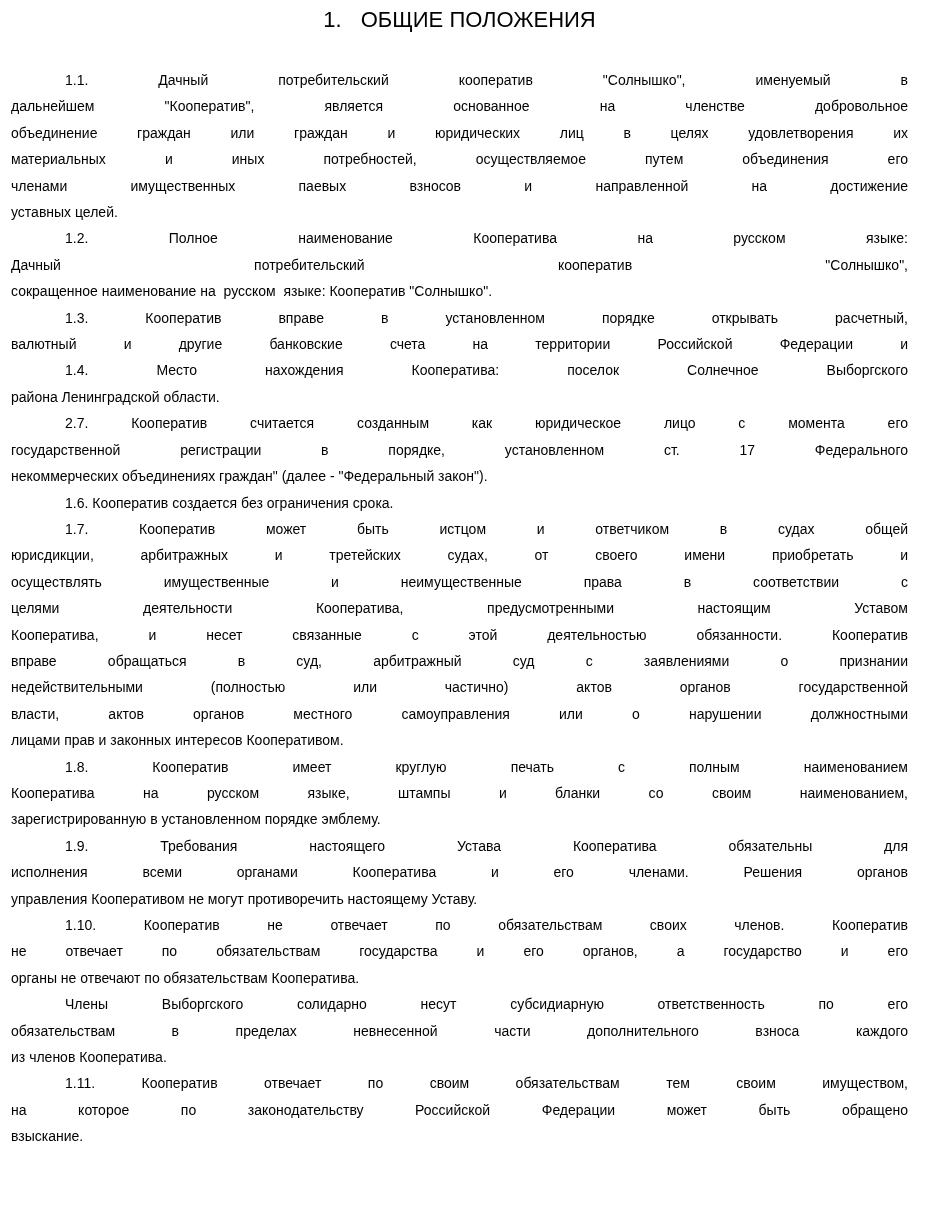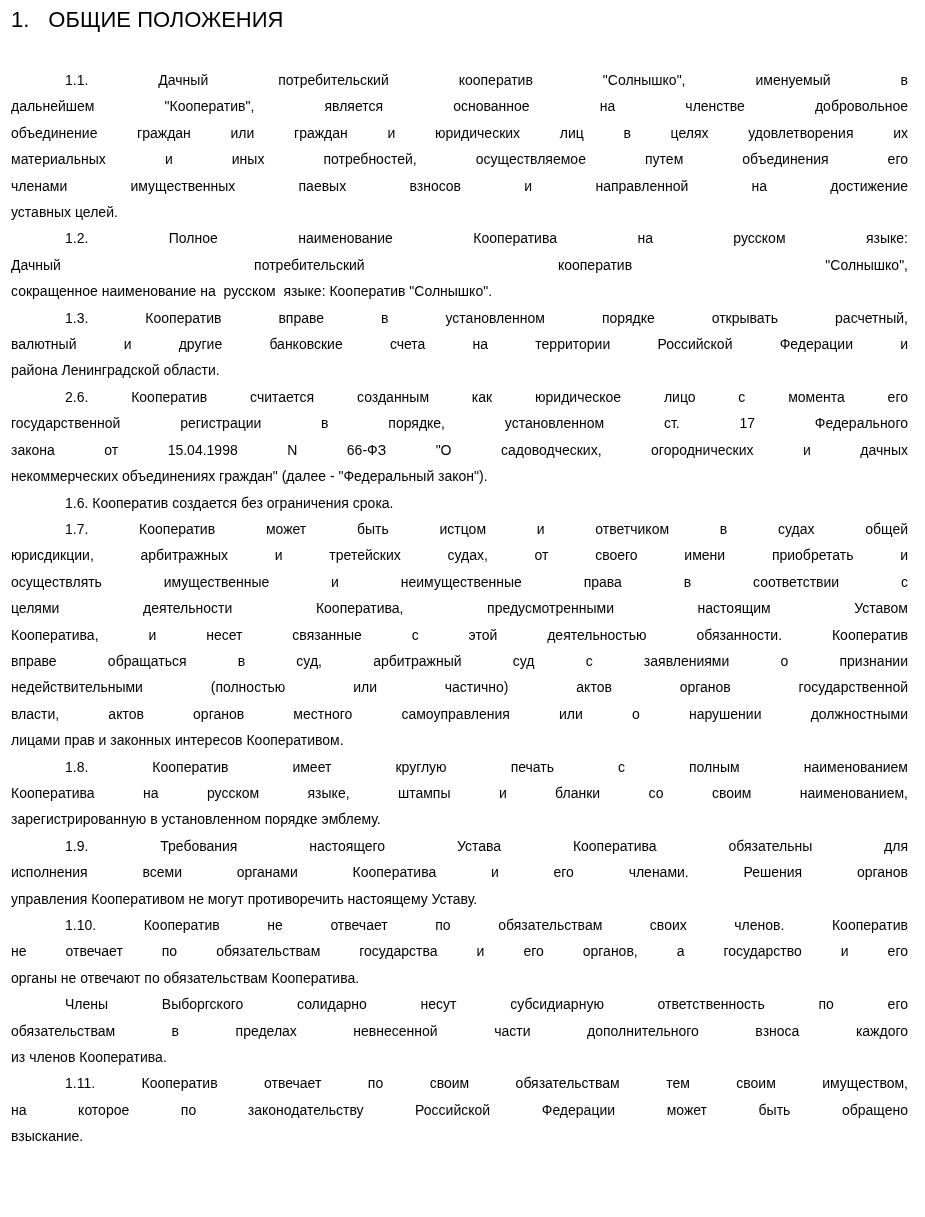--- a/index.html
+++ b/index.html
@@ -12,21 +12,21 @@
     width: 925px;
     height: 1217px;
     box-sizing: border-box;
     background: #ffffff;
     color: #000000;
     font-family: "Liberation Sans", "DejaVu Sans", sans-serif;
     padding: 6px 17px 0 11px;
     overflow: hidden;
   }
   .doc-title {
-    text-align: left;
+    text-align: center;
     font-size: 22px;
     line-height: 27px;
     margin-bottom: 34px;
     white-space: nowrap;
   }
   .doc-title .num {
     display: inline-block;
     margin-right: 19px;
   }
   .para {
@@ -66,26 +66,26 @@
       <div class="para">
         <div class="line first">1.2. Полное наименование Кооператива на русском языке:</div>
         <div class="line">Дачный потребительский кооператив "Солнышко",</div>
         <div class="line last">сокращенное наименование на  русском  языке: Кооператив "Солнышко".</div>
       </div>
       <div class="para">
         <div class="line first">1.3. Кооператив вправе в установленном порядке открывать расчетный,</div>
         <div class="line">валютный и другие банковские счета на территории Российской Федерации и</div>
       </div>
       <div class="para">
+        <div class="line first">1.4. Место нахождения Кооператива: поселок Солнечное Выборгского</div>
         <div class="line last">района Ленинградской области.</div>
       </div>
       <div class="para">
-        <div class="line first">2.6. Кооператив считается созданным как юридическое лицо с момента его</div>
+        <div class="line first">2.7. Кооператив считается созданным как юридическое лицо с момента его</div>
         <div class="line">государственной регистрации в порядке, установленном ст. 17 Федерального</div>
-        <div class="line">закона от 15.04.1998 N 66-ФЗ "О садоводческих, огороднических и дачных</div>
         <div class="line last">некоммерческих объединениях граждан" (далее - "Федеральный закон").</div>
       </div>
       <div class="para">
         <div class="line first last">1.6. Кооператив создается без ограничения срока.</div>
       </div>
       <div class="para">
         <div class="line first">1.7. Кооператив может быть истцом и ответчиком в судах общей</div>
         <div class="line">юрисдикции, арбитражных и третейских судах, от своего имени приобретать и</div>
         <div class="line">осуществлять имущественные и неимущественные права в соответствии с</div>
         <div class="line">целями деятельности Кооператива, предусмотренными настоящим Уставом</div>

